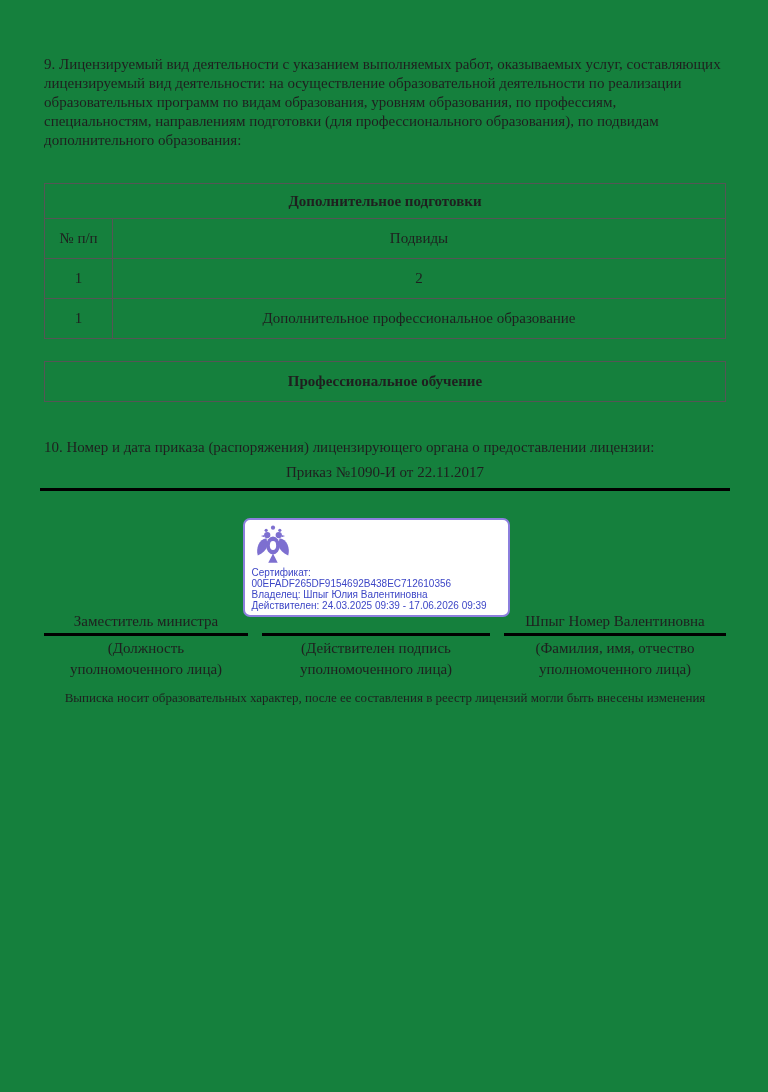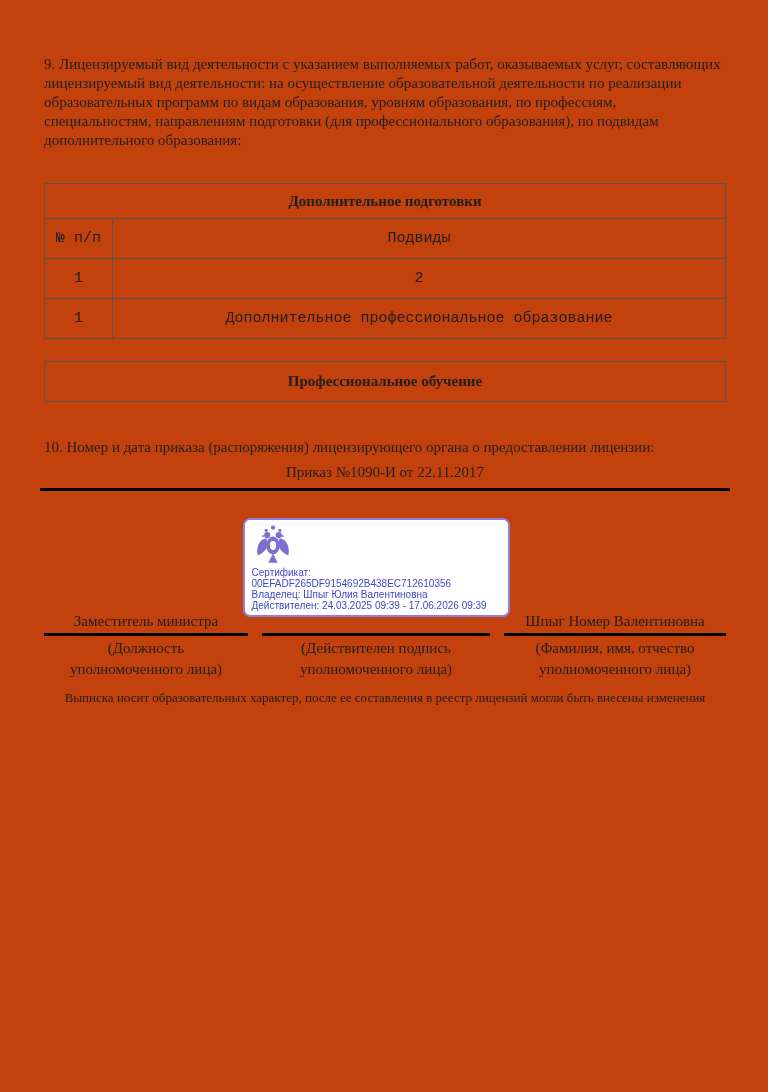--- a/index.html
+++ b/index.html
@@ -2,42 +2,42 @@
 <html lang="ru"><head>
 <meta charset="utf-8">
 <style>
   * { box-sizing: border-box; margin: 0; padding: 0; }
   html, body { background: #ffffff; }
   .page {
     position: relative;
     width: 768px;
     height: 1092px;
     margin: 0 auto;
-    background: #c2410c;
+    background: #15803d;
     font-family: "Liberation Serif", "DejaVu Serif", serif;
     color: #1f1f1f;
     padding: 55px 42px 0 44px;
     overflow: hidden;
   }
   .para { font-size: 15px; line-height: 19px; text-align: left; }
 
   table.doc-table {
     width: 100%;
     margin-top: 33px;
     border-collapse: collapse;
   }
   table.doc-table td {
     border: 1px solid #555555;
     font-size: 15px;
     text-align: center;
     vertical-align: middle;
     padding: 2px 6px;
   }
   .t-title { font-weight: bold; height: 35px; }
-  .t-row { height: 40px; font-family: Liberation Mono, monospace; }
+  .t-row { height: 40px; }
   .col-num { width: 68px; }
 
   .single-box {
     margin-top: 22px;
     border: 1px solid #555555;
     height: 41px;
     display: flex;
     align-items: center;
     justify-content: center;
     font-size: 15px;

